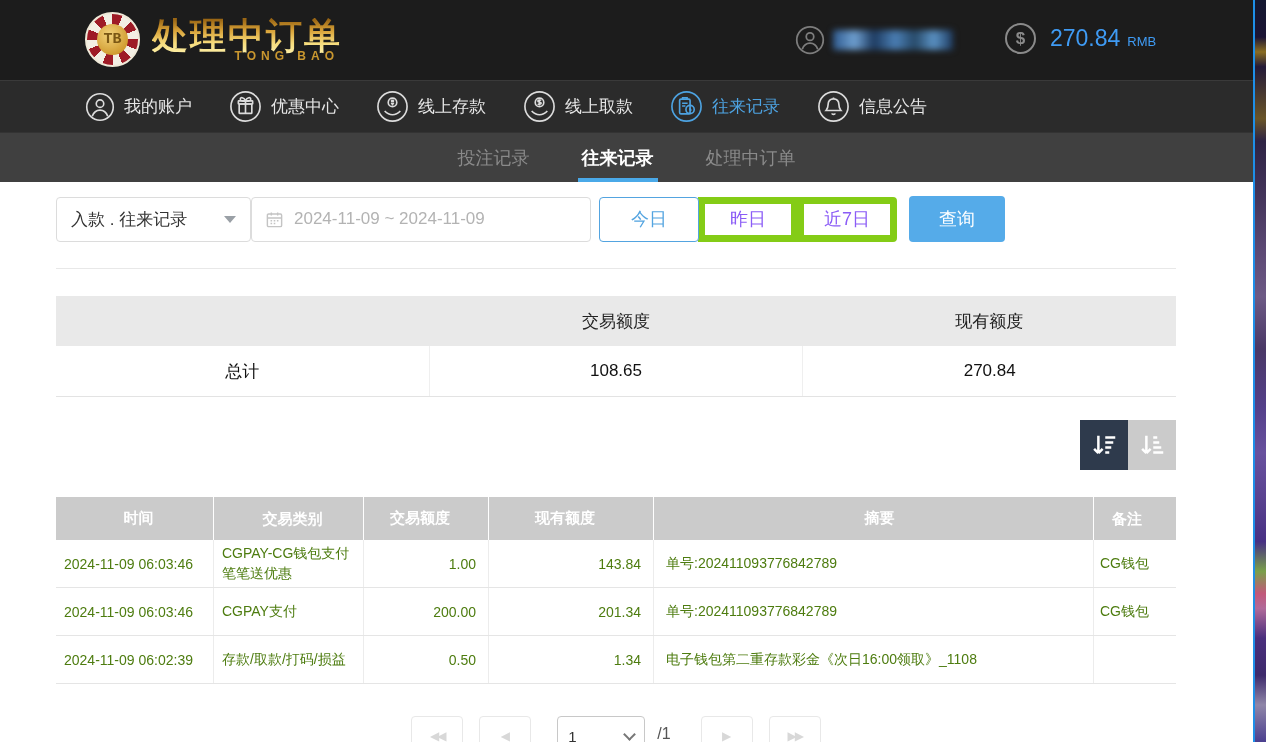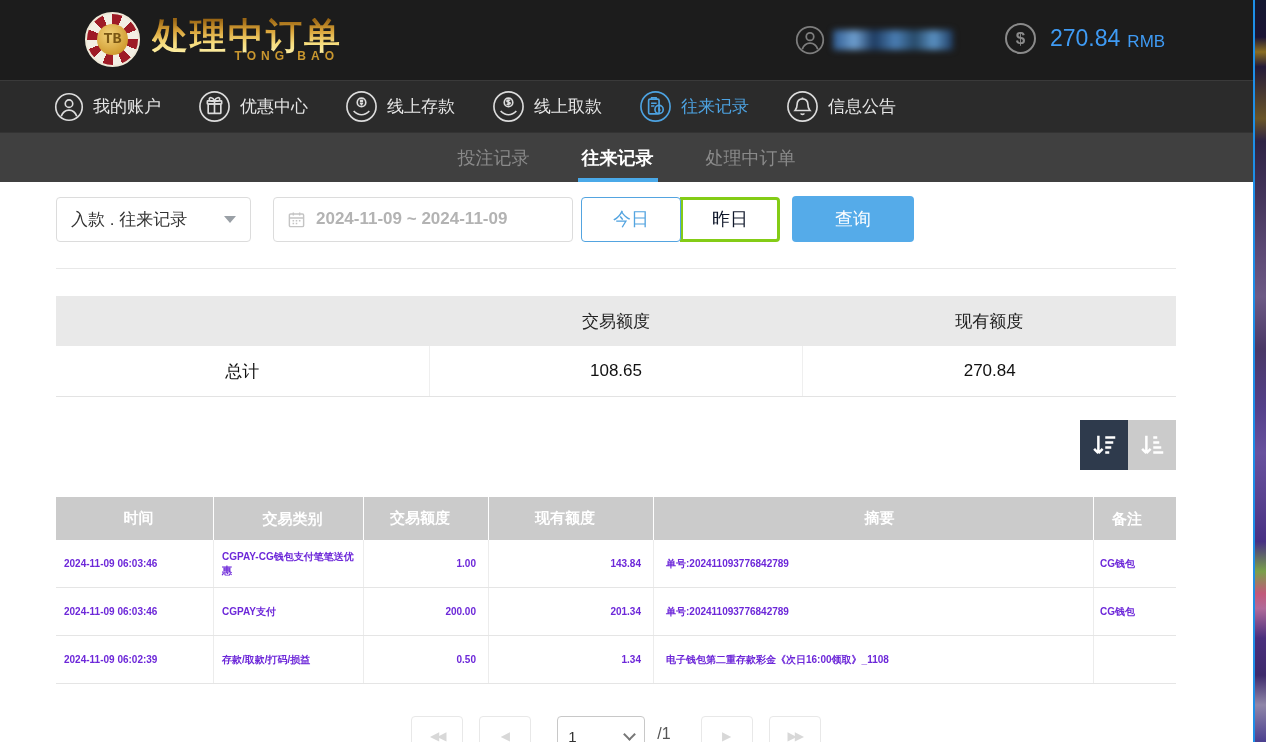--- a/index.html
+++ b/index.html
@@ -34,25 +34,25 @@
 
   .user-box { position:absolute; left:795px; top:25px; display:flex; align-items:center; gap:8px; cursor:pointer; }
   .icon-circle { width:30px; height:30px; flex:0 0 auto; }
   .blur-name { width:120px; height:20px; border-radius:2px; filter:blur(3px);
     background:linear-gradient(90deg,#2f5a8f,#6fa0d0 18%,#1d3a5f 34%,#4b7fb5 52%,#274968 68%,#5b92c4 84%,#1d3a5f); }
   .balance-box { position:absolute; left:1005px; top:23px; display:flex; align-items:center; cursor:pointer; }
   .dollar-circle { width:31px; height:31px; border:2px solid #8a8a8a; border-radius:50%;
     display:flex; align-items:center; justify-content:center;
     color:#8a8a8a; font-size:17px; font-weight:bold; }
   .balance-amt { color:#3f9bf4; font-size:23px; margin-left:14px; }
-  .balance-cur { color:#3f9bf4; font-size:17px; margin-left:7px; margin-top:6px; }
+  .balance-cur { color:#3f9bf4; font-size:13px; margin-left:7px; margin-top:6px; }
 
   
   .nav { height:52px; background:#2b2b2b; border-top:1px solid #3a3a3a;
-    display:flex; align-items:center; padding-left:54px; gap:37px; }
+    display:flex; align-items:center; padding-left:85px; gap:37px; }
   .nav-item { display:flex; align-items:center; gap:9px; color:#e6e6e6; font-size:17px; cursor:pointer; white-space:nowrap; }
   .nav-item svg { stroke:#dcdcdc; }
   .nav-item.active { color:#4da3e2; }
   .nav-item.active svg { stroke:#4da3e2; }
 
   
   .subtabs { height:50px; background:#404040; border-top:1px solid #333;
     display:flex; justify-content:center; gap:48px; }
   .subtab { color:#8a8a8a; font-size:18px; display:flex; align-items:center;
     position:relative; padding:0 2px; cursor:pointer; }
@@ -61,31 +61,31 @@
     height:4px; background:#4aa9e8; }
 
   
   .content { margin-left:56px; width:1120px; }
   .filter-row { margin-top:14px; display:flex; align-items:center; }
   .f-select { width:195px; height:45px; border:1px solid #dcdcdc; border-radius:4px;
     display:flex; align-items:center; justify-content:space-between; padding:0 14px;
     font-size:17px; color:#333; cursor:pointer; }
   .caret { width:0; height:0; border-left:6px solid transparent; border-right:6px solid transparent;
     border-top:7px solid #9aa0a6; }
-  .f-date { width:300px; height:45px; border:1px solid #dcdcdc; border-radius:4px; margin-left:22px;
+  .f-date { width:340px; height:45px; border:1px solid #dcdcdc; border-radius:4px; margin-left:0;
     display:flex; align-items:center; gap:10px; padding:0 13px;
-    font-size:17px; color:#b3b3b3; cursor:pointer;font-weight:bold; }
+    font-size:17px; color:#b3b3b3; cursor:pointer; }
   .quick-group { display:flex; margin-left:8px; }
-  .q-btn { width:100px; height:45px; background:#fff; border:3px solid #84cc16;
-    color:#0f172a; font-size:18px; display:flex; align-items:center; justify-content:center;
+  .q-btn { width:100px; height:45px; background:#fff; border:7px solid #84cc16;
+    color:#8b5cf6; font-size:18px; display:flex; align-items:center; justify-content:center;
     cursor:pointer; margin-left:-1px; }
   .q-btn:first-child { margin-left:0; border-radius:4px 0 0 4px; }
   .q-btn:last-child { border-radius:0 4px 4px 0; }
   .q-btn.active { border:1px solid #53a4e0; color:#53a4e0; border-radius:4px; z-index:2; }
-  .query-btn { width:122px; height:46px; margin-left:12px; background:#55abe9; border:none;
+  .query-btn { width:96px; height:46px; margin-left:12px; background:#55abe9; border:none;
     border-radius:4px; color:#fff; font-size:18px; display:flex; align-items:center;
     justify-content:center; cursor:pointer; }
 
   .divider { margin-top:26px; border-top:1px solid #e8e8e8; }
 
   
   .sum-table { margin-top:27px; }
   .sum-head { display:flex; height:50px; background:#e9e9e9; }
   .sum-head > div { flex:1; display:flex; align-items:center; justify-content:center;
     font-size:17px; color:#222; }
@@ -99,21 +99,21 @@
   .sort-btn { width:48px; height:50px; display:flex; align-items:center; justify-content:center; cursor:pointer; }
   .sort-btn.desc { background:#2e3a4c; }
   .sort-btn.asc  { background:#cbcbcb; }
 
   
   .rec-table { margin-top:27px; }
   .rec-head { display:flex; background:#cbcbcb; }
   .rec-head > div { height:43px; display:flex; align-items:center; justify-content:center;
     color:#fff; font-size:15px; font-weight:bold; border-right:1px solid #fff; }
   .rec-head > div:last-child { border-right:none; }
-  .rec-row { display:flex; border-bottom:1px solid #e5e5e5; font-size:10px; color:#6d28d9;font-weight:bold; }
+  .rec-row { display:flex; border-bottom:1px solid #e5e5e5; font-size:14px; color:#4d7c0f; }
   .rec-row > div { min-height:47px; display:flex; align-items:center; border-right:1px solid #ececec; padding:4px 6px; }
   .rec-row > div:last-child { border-right:none; }
   .c0 { width:158px; padding-left:8px !important; }
   .c1 { width:150px; line-height:1.4; padding-left:8px !important; }
   .c2 { width:125px; justify-content:flex-end; padding-right:12px !important; }
   .c3 { width:165px; justify-content:flex-end; padding-right:12px !important; }
   .c4 { width:440px; padding-left:12px !important; }
   .c5 { width:66px; line-height:1.4; }
 
   
@@ -246,20 +246,23 @@
         </svg>
         <span>2024-11-09 ~ 2024-11-09</span>
       </div>
       <div class="quick-group">
         <div class="q-btn active">
           <span>今日</span>
         </div>
         <div class="q-btn">
           <span>昨日</span>
         </div>
+        <div class="q-btn">
+          <span>近7日</span>
+        </div>
       </div>
       <div class="query-btn">
         <span>查询</span>
       </div>
     </div>
 
     <div class="divider"></div>
 
     <div class="sum-table">
       <div class="sum-head">

